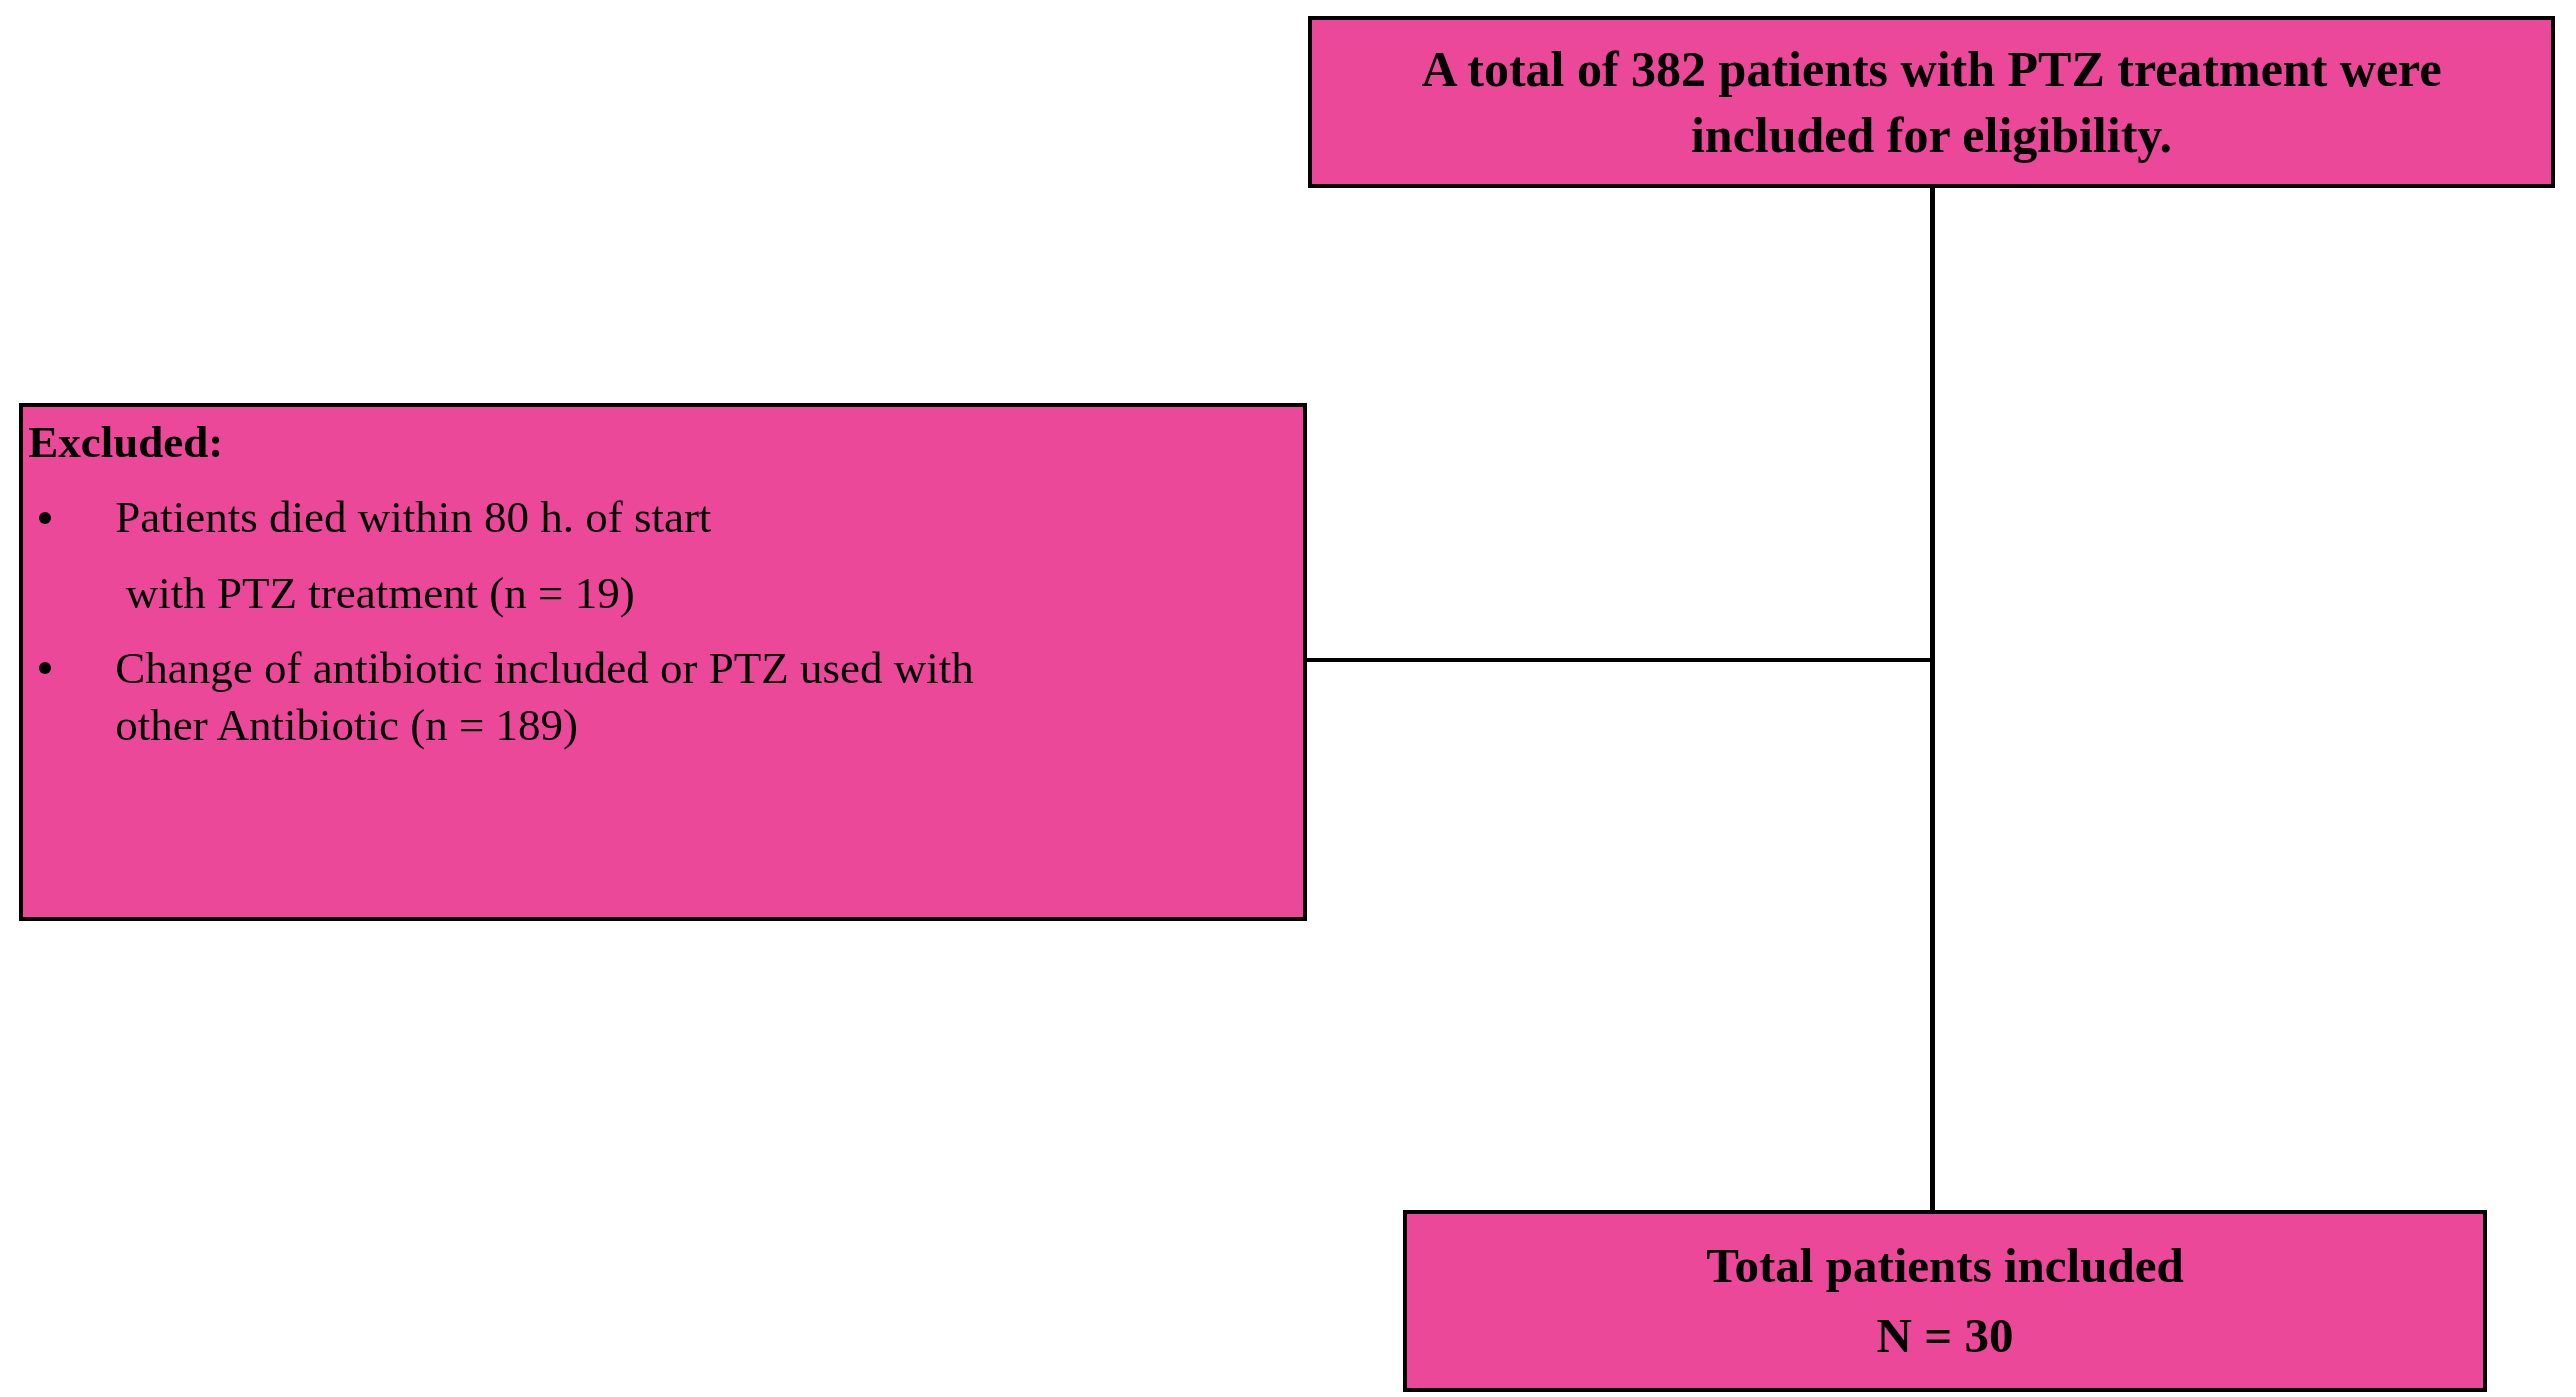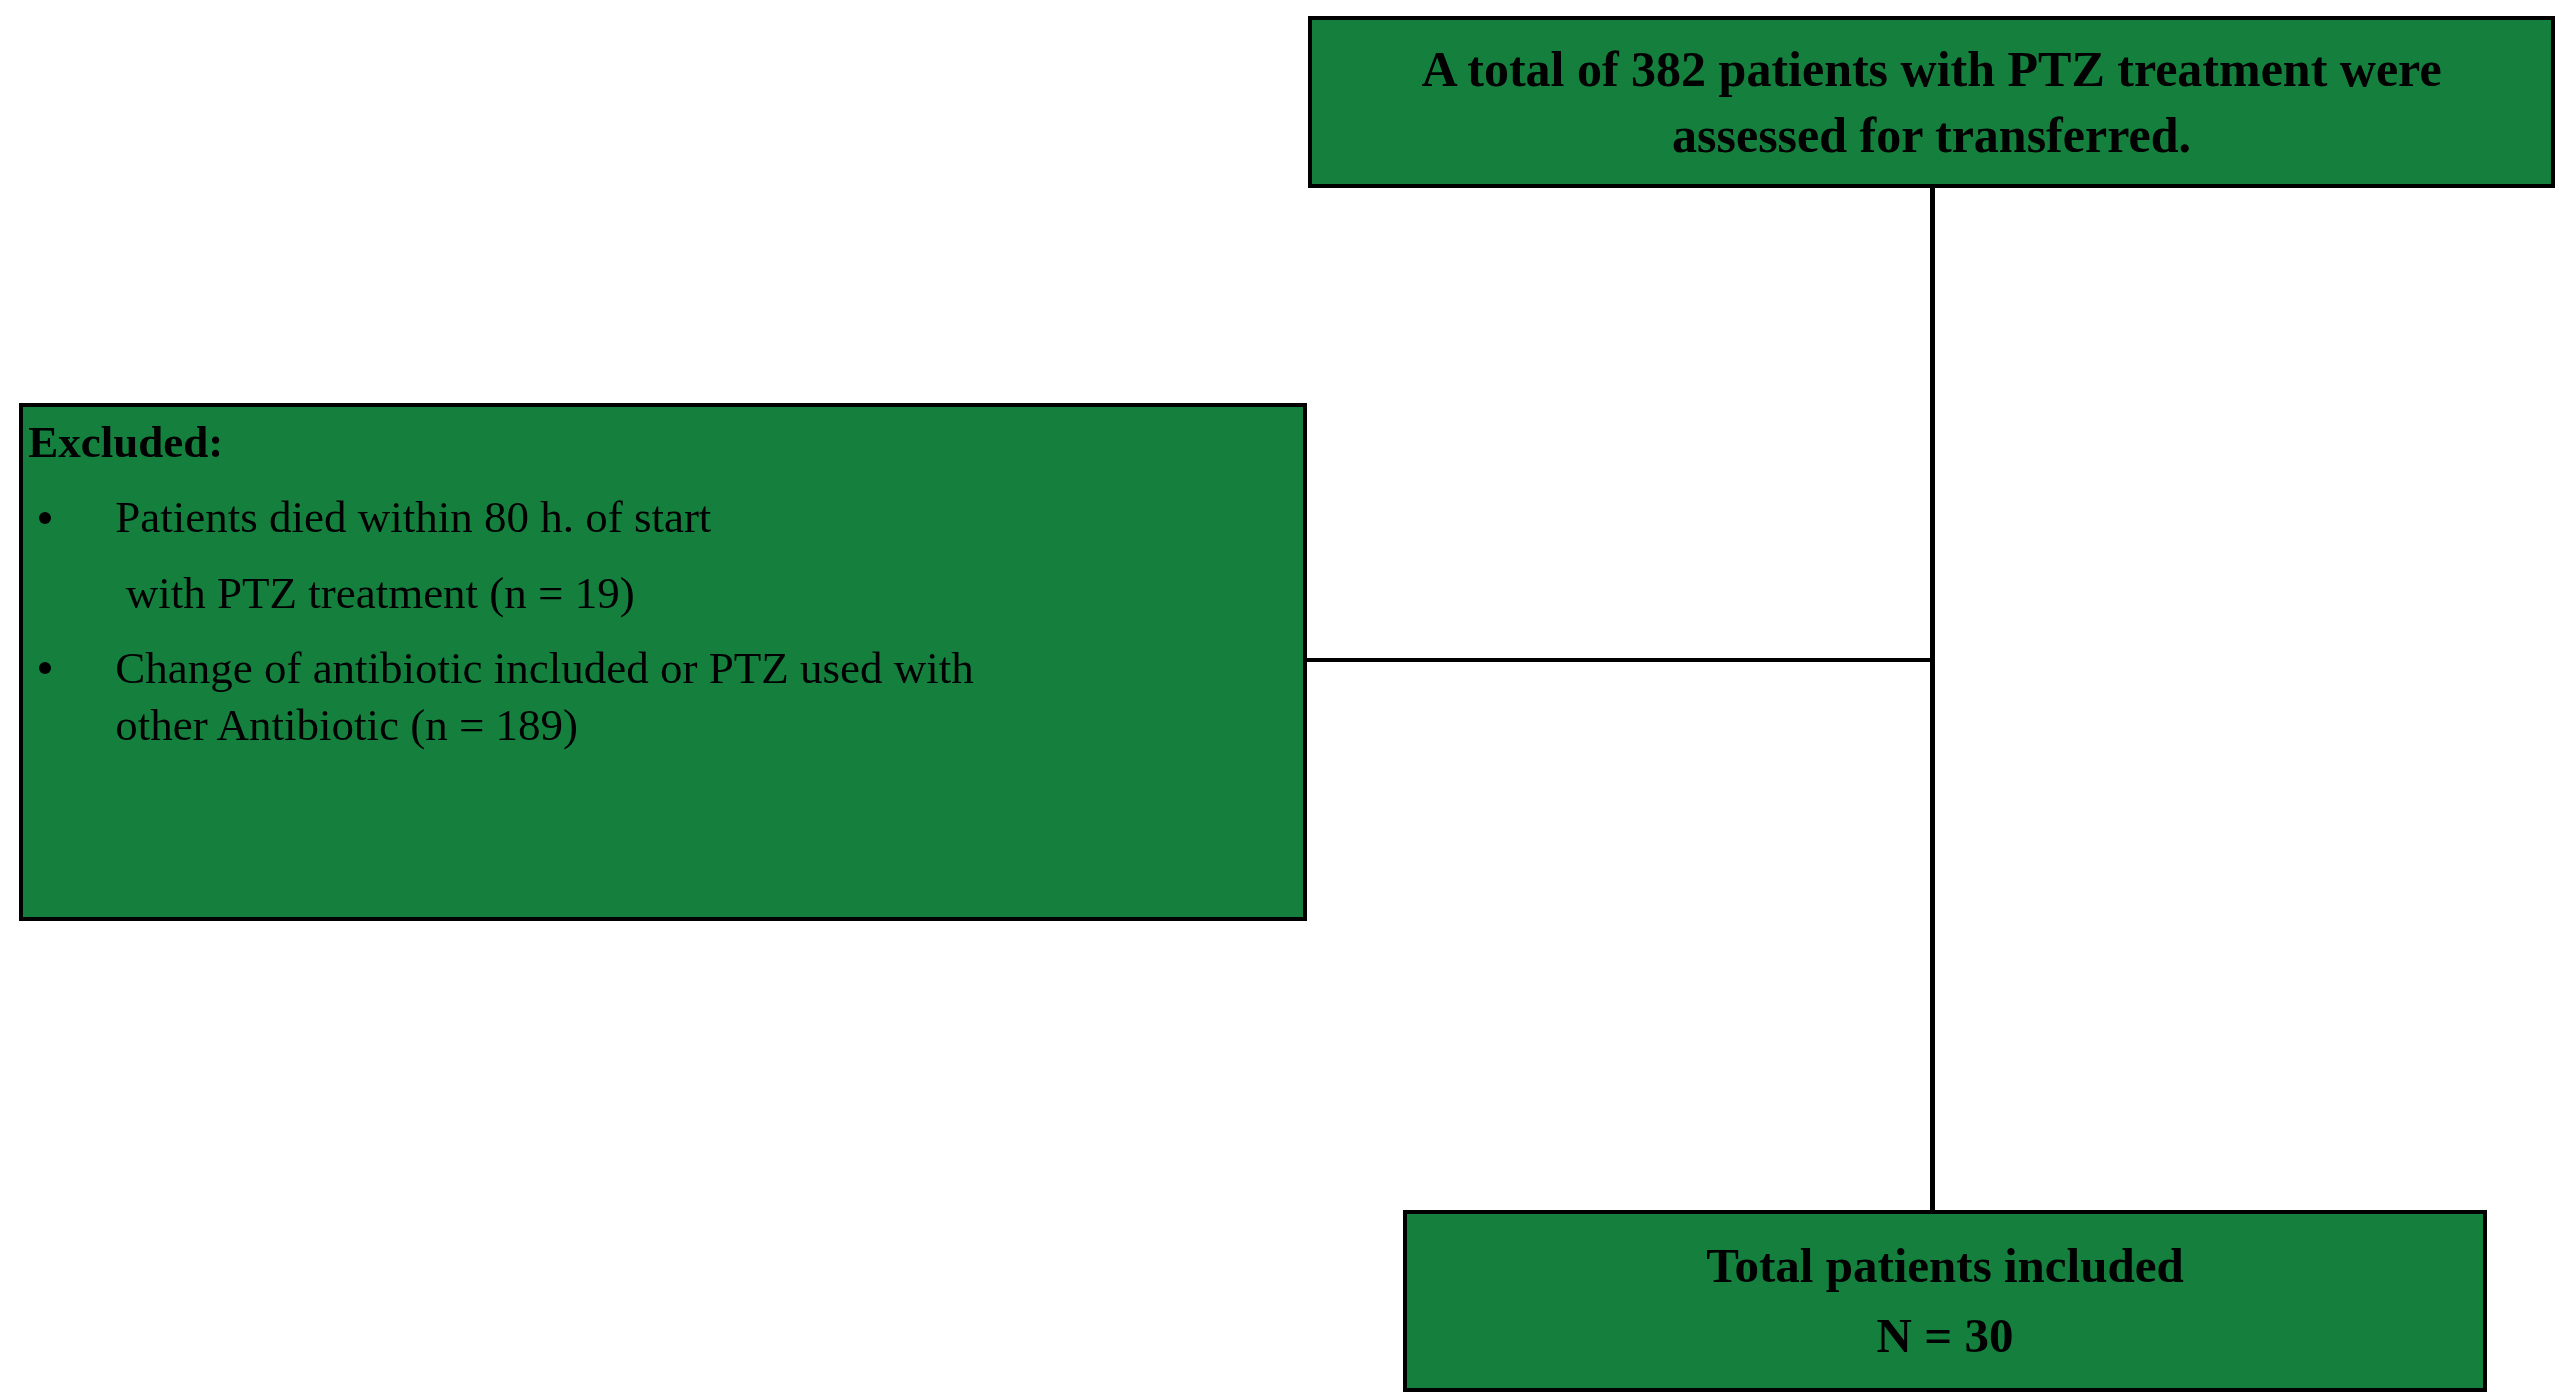--- a/index.html
+++ b/index.html
@@ -13,21 +13,21 @@
     height: 1397px;
     background: #ffffff;
     font-family: "Liberation Serif", "DejaVu Serif", serif;
     color: #000000;
     overflow: hidden;
   }
   .box {
     position: absolute;
     box-sizing: border-box;
     border: 4.4px solid #000000;
-    background: #15803d;
+    background: #ec4899;
   }
   
   .top-box {
     left: 1308px;
     top: 15.7px;
     width: 1247px;
     height: 172px;
     display: flex;
     flex-direction: column;
     justify-content: center;
@@ -106,21 +106,21 @@
     height: 4.4px;
   }
 </style>
 </head>
 <body>
 
 <div class="canvas">
 
   <div class="box top-box">
     <div>A total of 382 patients with PTZ treatment were</div>
-    <div>assessed for transferred.</div>
+    <div>included for eligibility.</div>
   </div>
 
   <div class="connector connector-vertical"></div>
   <div class="connector connector-horizontal"></div>
 
   <div class="box excluded-box">
     <div class="ex-heading">Excluded:</div>
 
     <div class="ex-item">
       <span class="bullet-dot"></span>

